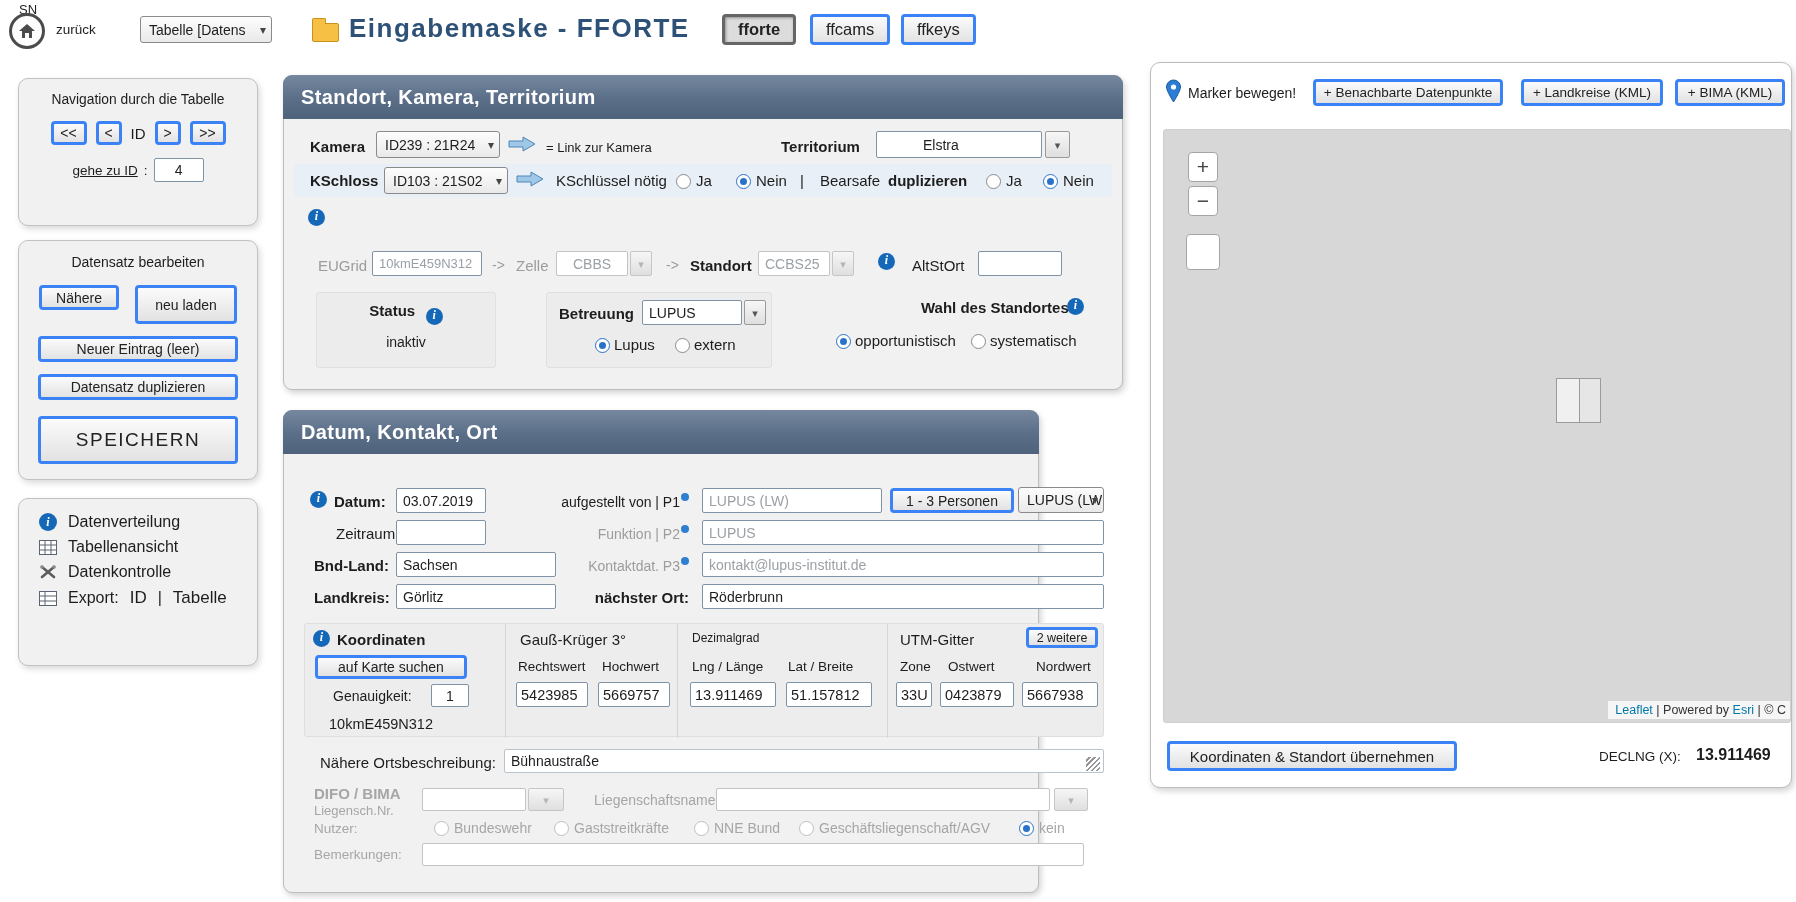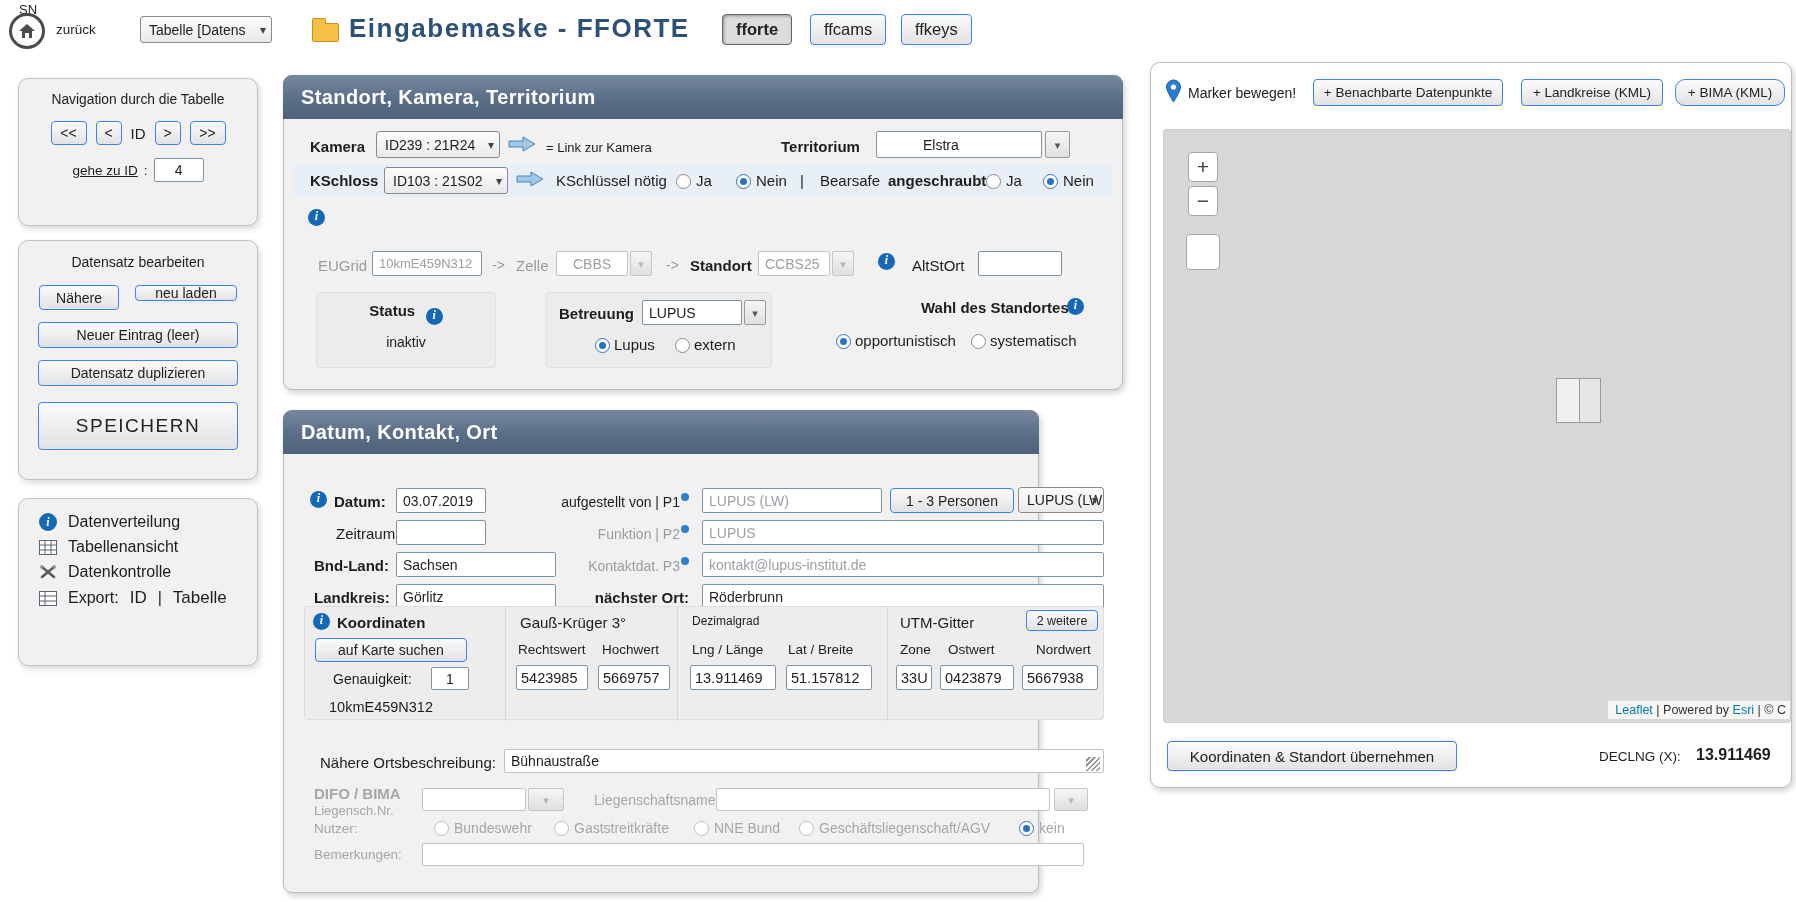--- a/index.html
+++ b/index.html
@@ -2,21 +2,21 @@
 <html><head>
 <meta charset="utf-8">
 <style>
   * { margin:0; padding:0; box-sizing:border-box; }
   body { background:#fff; }
   .screen{ position:relative; width:1796px; height:902px; background:#ffffff;
            font-family:"Liberation Sans", sans-serif; color:#1d1d1d; overflow:hidden; }
 
   
   .btn{ display:inline-flex; align-items:center; justify-content:center;
-        border:1px solid #3b82f6; border-radius:4px;
+        border:3px solid #3b82f6; border-radius:4px;
         background:linear-gradient(#fbfbfb,#e2e2e2);
         font-family:inherit; font-size:14px; color:#222; cursor:pointer; }
   .inp{ height:25px; border:1px solid #7f93a6; background:#fff; border-radius:2px;
         font-family:inherit; font-size:14px; padding:0 6px; color:#1d1d1d; }
   .inp.gray{ color:#9aa0a6; }
   .inp.dis{ border-color:#c3c3c3; color:#9aa0a6; }
   .sel{ position:relative; display:inline-flex; align-items:center;
         border:1px solid #8a8a8a; border-radius:3px; height:27px;
         background:linear-gradient(#fdfdfd,#e9e9e9); padding:0 22px 0 8px;
         font-size:14px; white-space:nowrap; overflow:hidden; cursor:pointer; }
@@ -126,21 +126,21 @@
       <span style="text-decoration:underline;">gehe zu ID</span>
       <span>:</span>
       <input class="inp" style="width: 50px; text-align: center; height: 24px;" value="4">
     </div>
   </div>
 
   <div class="spanel" style="top:240px;height:240px;">
     <div class="sp-title" style="font-size:14px;">Datensatz bearbeiten</div>
     <div style="display:flex;justify-content:center;gap:16px;margin-top:15px;">
       <button class="btn" style="width:80px;height:25px;">Nähere</button>
-      <button class="btn" style="width:102px;height:16px;">neu laden</button>
+      <button class="btn" style="width:102px;height:39px;">neu laden</button>
     </div>
     <div style="display:flex;justify-content:center;margin-top:12px;">
       <button class="btn" style="width:200px;height:26px;">Neuer Eintrag (leer)</button>
     </div>
     <div style="display:flex;justify-content:center;margin-top:12px;">
       <button class="btn" style="width:200px;height:26px;">Datensatz duplizieren</button>
     </div>
     <div style="display:flex;justify-content:center;margin-top:16px;">
       <button class="btn savebtn">SPEICHERN</button>
     </div>
@@ -209,21 +209,21 @@
     <svg class="abs" style="left:232px;top:95px;" width="28" height="16" viewBox="0 0 28 16">
       <path d="M1 5 h14 V1 l12 7 -12 7 v-4 H1 z" fill="#9ec7e8" stroke="#4f86b5" stroke-width="1"></path>
     </svg>
     <span class="abs lbl" style="left:272px;top:96px;">KSchlüssel nötig</span>
     <span class="rb abs" style="left:392px;top:98px;"></span>
     <span class="abs lbl" style="left:412px;top:96px;">Ja</span>
     <span class="rb on abs" style="left:452px;top:98px;"></span>
     <span class="abs lbl" style="left:472px;top:96px;">Nein</span>
     <span class="abs lbl" style="left:516px;top:96px;">|</span>
     <span class="abs lbl" style="left:536px;top:96px;">Bearsafe</span>
-    <span class="abs lbl b" style="left:604px;top:96px;">angeschraubt</span>
+    <span class="abs lbl b" style="left:604px;top:96px;">duplizieren</span>
     <span class="rb abs" style="left:702px;top:98px;"></span>
     <span class="abs lbl" style="left:722px;top:96px;">Ja</span>
     <span class="rb on abs" style="left:759px;top:98px;"></span>
     <span class="abs lbl" style="left:779px;top:96px;">Nein</span>
     <span class="inf abs" style="left:24px;top:133px;"></span>
 
     <span class="abs lbl gtx" style="left:34px;top:181px;">EUGrid</span>
     <input class="inp abs gray" style="left: 88px; top: 175px; width: 110px; font-size: 13px;" value="10kmE459N312">
     <span class="abs gtx" style="left:208px;top:181px;font-size:14px;">-&gt;</span>
     <span class="abs lbl gtx" style="left:232px;top:181px;">Zelle</span>
@@ -286,21 +286,21 @@
     <span class="abs lbl b" style="left:30px;top:146px;">Bnd-Land:</span>
     <input class="inp abs" style="left: 112px; top: 141px; width: 160px;" value="Sachsen">
     <span class="abs gtx" style="left:250px;top:146px;width:155px;text-align:right;font-size:14px;"><span>Kontaktdat. P3</span><span class="mini-inf"></span></span>
     <input class="inp abs gray" style="left: 418px; top: 141px; width: 402px;" value="kontakt@lupus-institut.de">
 
     <span class="abs lbl b" style="left:30px;top:178px;">Landkreis:</span>
     <input class="inp abs" style="left: 112px; top: 173px; width: 160px;" value="Görlitz">
     <span class="abs lbl b" style="left:250px;top:178px;width:155px;text-align:right;">nächster Ort:</span>
     <input class="inp abs" style="left: 418px; top: 173px; width: 402px;" value="Röderbrunn">
 
-    <div class="abs" style="left:20px;top:195px;width:800px;height:114px;background:#ededed;border:1px solid #dedede;border-radius:3px;">
+    <div class="abs" style="left:20px;top:212px;width:800px;height:114px;background:#ededed;border:1px solid #dedede;border-radius:3px;">
 
       <div class="abs" style="left:0;top:0;width:200px;height:114px;">
         <span class="inf abs" style="left:8px;top:6px;"></span>
         <span class="abs lbl b" style="left:32px;top:7px;">Koordinaten</span>
         <button class="btn abs" style="left:10px;top:31px;width:152px;height:24px;">auf Karte suchen</button>
         <span class="abs" style="left:28px;top:64px;font-size:14px;">Genauigkeit:</span>
         <input class="inp abs" style="left: 126px; top: 60px; width: 38px; height: 23px; text-align: center;" value="1">
         <span class="abs" style="left:24px;top:92px;font-size:14.5px;">10kmE459N312</span>
       </div>
 
@@ -363,21 +363,21 @@
   </div>
 
   <div class="panel" style="left:1150px;top:62px;width:642px;height:726px;background:#ffffff;border-radius:10px;">
     <svg class="abs" style="left:14px;top:16px;" width="17" height="24" viewBox="0 0 17 24">
       <path d="M8.5 23 C8.5 23 1.5 12 1.5 8 a7 7 0 1 1 14 0 C15.5 12 8.5 23 8.5 23 z" fill="#2b7cd3" stroke="#1b5a9e"></path>
       <circle cx="8.5" cy="8" r="2.6" fill="#fff"></circle>
     </svg>
     <span class="abs" style="left:37px;top:22px;font-size:14px;">Marker bewegen!</span>
     <button class="btn abs" style="left:162px;top:16px;width:190px;height:27px;font-size:13.5px;">+ Benachbarte Datenpunkte</button>
     <button class="btn abs" style="left:370px;top:16px;width:142px;height:27px;font-size:13.5px;">+ Landkreise (KML)</button>
-    <button class="btn abs" style="left:524px;top:16px;width:110px;height:27px;font-size:13.5px;border-radius:10px;">+ BIMA (KML)</button>
+    <button class="btn abs" style="left:524px;top:16px;width:110px;height:27px;font-size:13.5px;">+ BIMA (KML)</button>
 
     <div class="mapbox">
       <button class="zoombtn" style="left:24px;top:22px;">+</button>
       <button class="zoombtn" style="left:24px;top:56px;">−</button>
       <button class="zoombtn" style="left:22px;top:104px;width:34px;height:36px;"></button>
 
       <div class="abs" style="left:392px;top:248px;display:flex;">
         <div style="width:24px;height:45px;background:#f0f0f0;border:1.5px solid #9b9b9b;"></div>
         <div style="width:21px;height:45px;background:#e6e6e6;border:1.5px solid #9b9b9b;border-left:none;"></div>
       </div>

